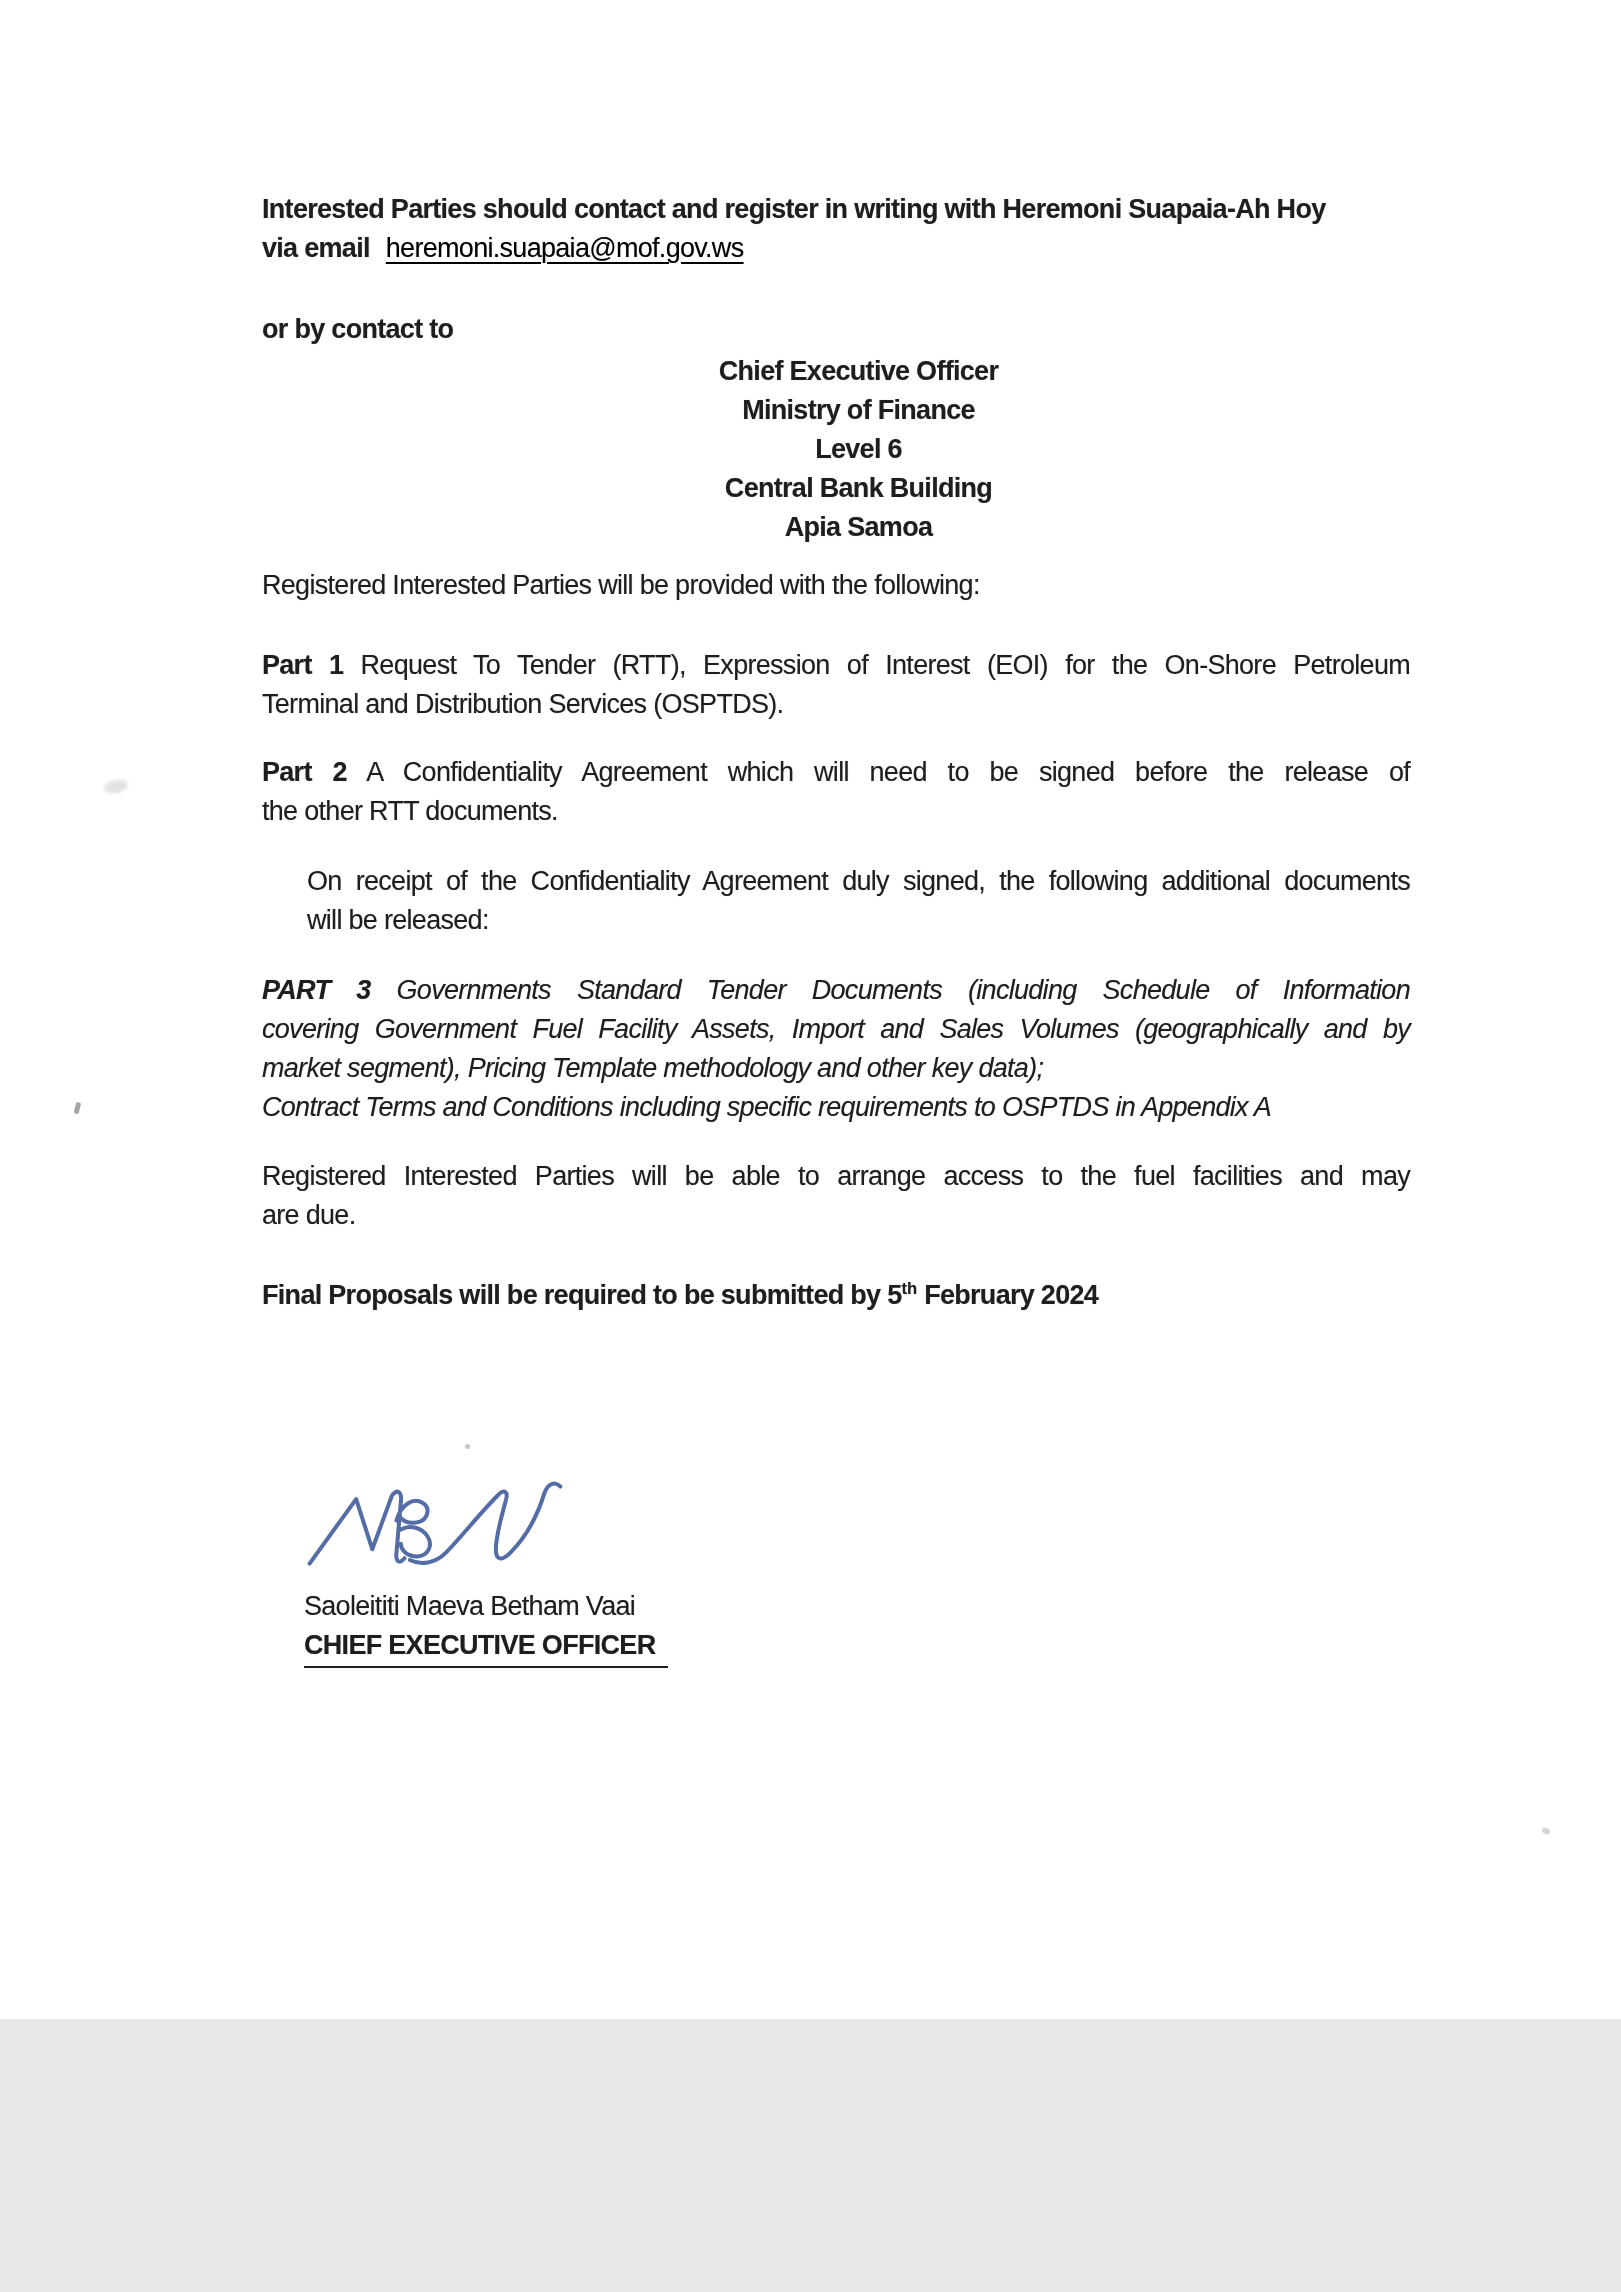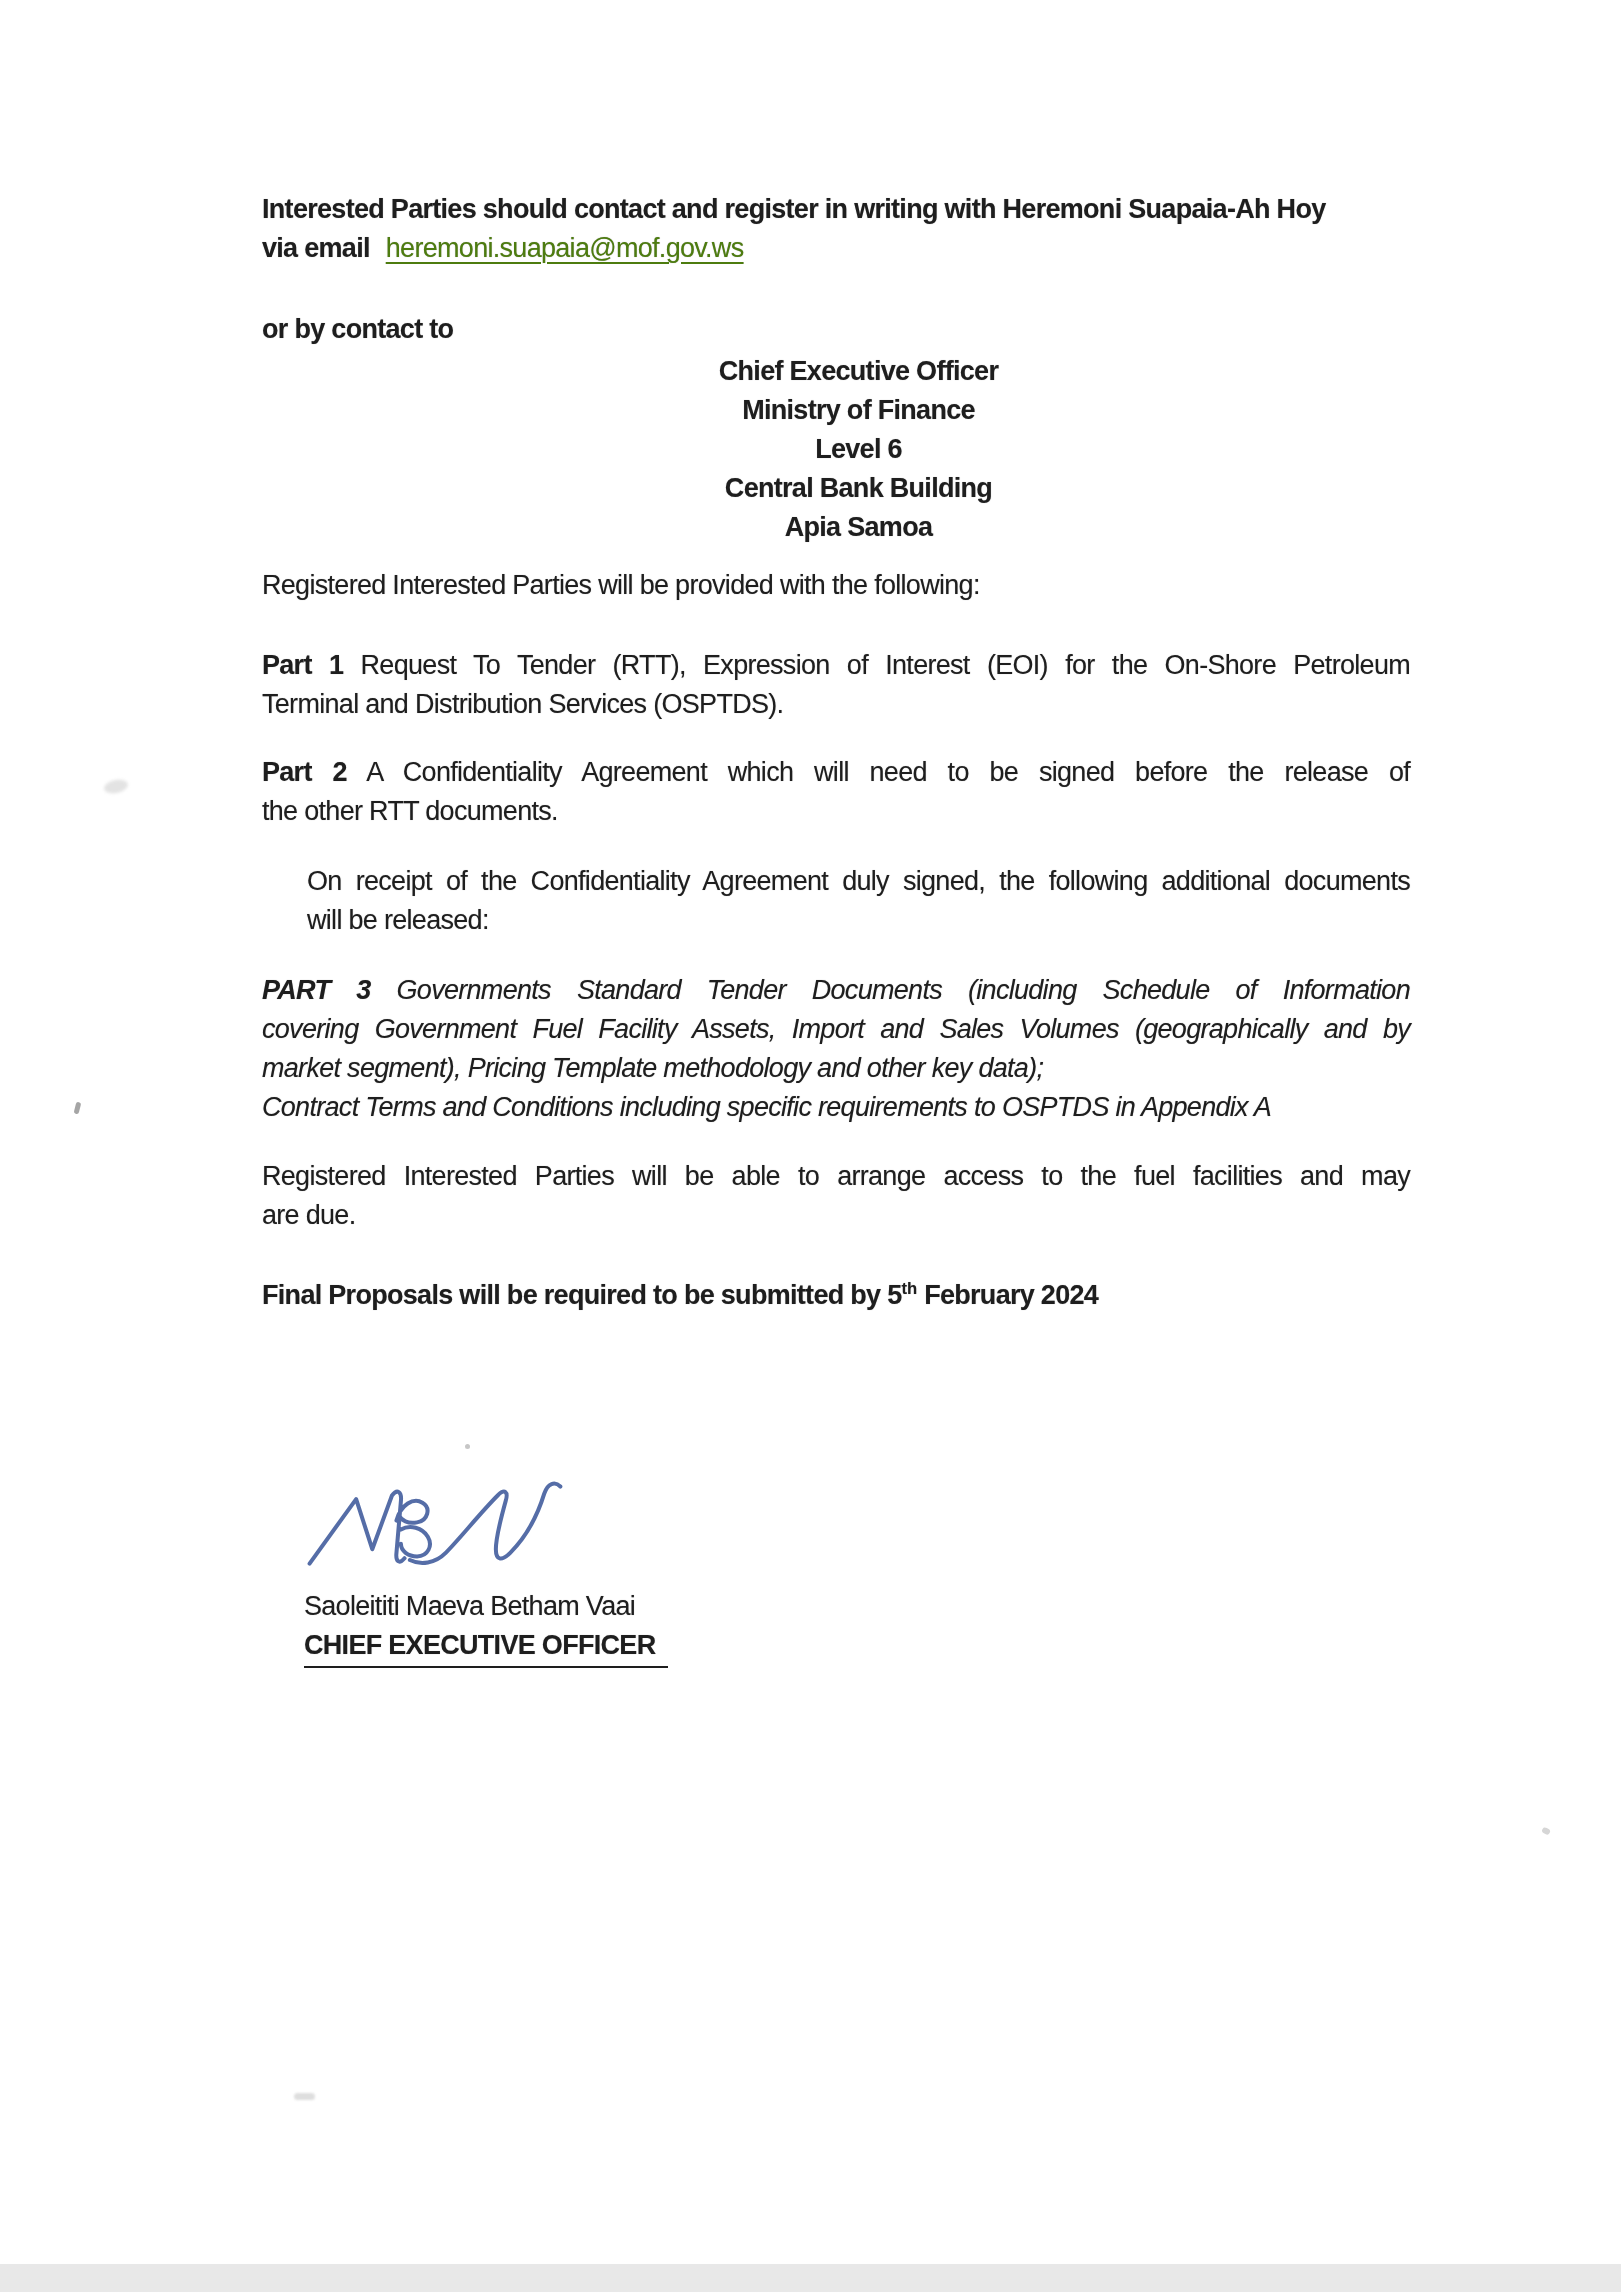--- a/index.html
+++ b/index.html
@@ -1,30 +1,30 @@
 <!DOCTYPE html>
 <html style="font-size:14.3px"><head>
 <meta charset="utf-8">
 <style>
   html,body { margin:0; padding:0; background:#e8e8e8; }
   .page {
-    position:relative; width:1622px; height:2264px; background:#ffffff;
+    position:relative; width:1622px; height:2019px; background:#ffffff;
     overflow:hidden; font-family:"Liberation Sans", sans-serif; margin:0 auto;
   }
   .content {
     position:absolute; left:262px; top:0; width:1148px; padding-top:190px;
     color:#1e1e1e; font-size:27px; line-height:39px; letter-spacing:-0.7px;
     text-shadow:0 0 0.9px rgba(30,30,30,0.38);
   }
   .b { font-weight:700; }
   .line { min-height:39px; }
   
   .j { text-align:justify; text-align-last:justify; }
   .email {
-    color:#4d7c0f; text-decoration:underline; text-decoration-thickness:1.8px;
+    color:#000000; text-decoration:underline; text-decoration-thickness:1.8px;
     text-underline-offset:4.5px; margin-left:16px; letter-spacing:-0.7px;
   }
   .addr { text-align:center; font-weight:700; padding-left:45px; margin-bottom:19.7px; }
   #p1 { margin-bottom:42px; }
   #orby { margin-bottom:2.7px; font-weight:700; }
   #intro { margin-bottom:41px; }
   #part1 { margin-bottom:29px; }
   #part2 { margin-bottom:31px; }
   #onreceipt { margin-bottom:31px;margin-left:45px; }
   #part3 { margin-bottom:30px;font-style:italic; }

